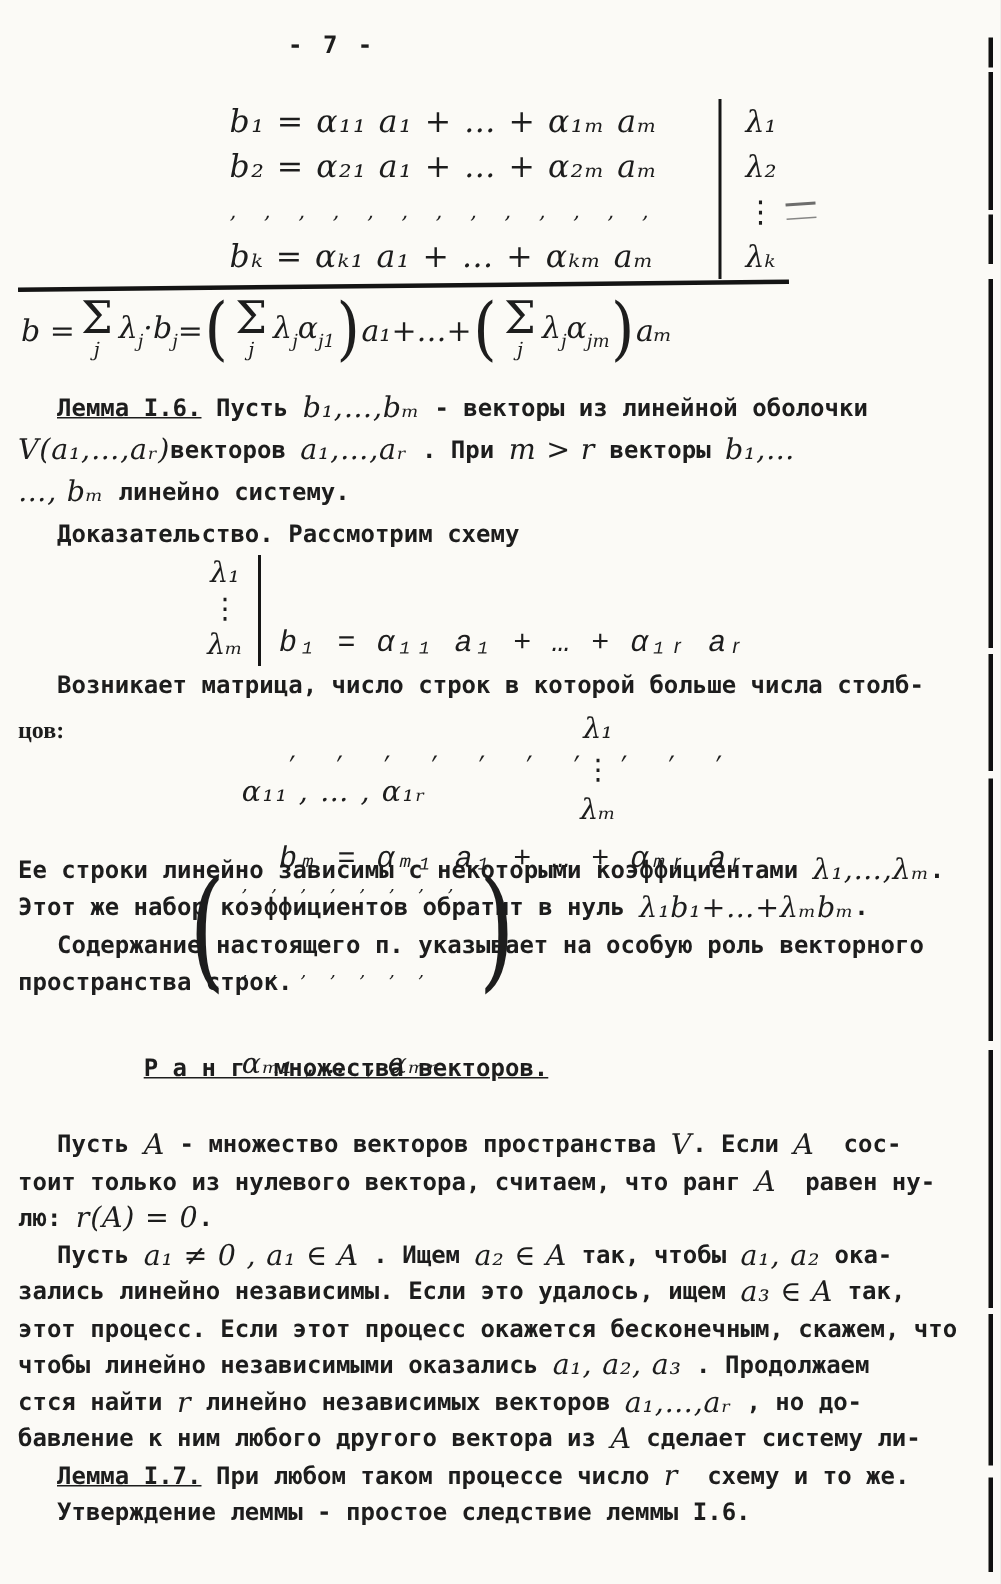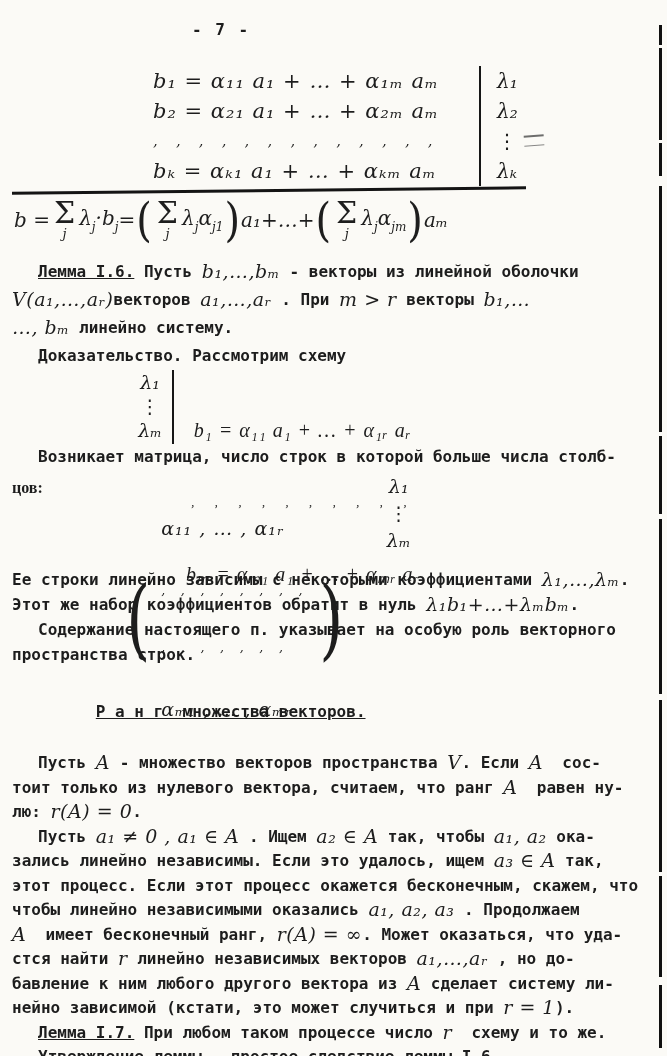--- a/index.html
+++ b/index.html
@@ -38,21 +38,21 @@
   .content{position:absolute;left:12px;top:258px;width:650px;}
   .g1{line-height:28px;} .g2{line-height:25px;} .g3{line-height:25px;}
   .g4{line-height:24.5px;}
   .heading{margin-top:6px;line-height:26px;}
 
   
   .schema{display:flex;margin-left:120px;height:74px;align-items:stretch;}
   .schema-lams{width:36px;text-align:center;font-family:"DejaVu Serif","DejaVu Sans",serif;
                font-style:italic;font-size:19px;line-height:24px;}
   .schema-bar{width:2px;background:#161616;margin:0 12px 0 4px;}
-  .schema-rows{font-family:Liberation Serif, serif;font-style:italic;font-size:20px;
+  .schema-rows{font-family:Liberation Mono, monospace;font-style:italic;font-size:20px;
                letter-spacing:1px;line-height:24px;white-space:pre;text-align:center;}
   .schema-rows .ticks{font-size:13px;letter-spacing:8px;}
 
   
   .matrixline{display:flex;align-items:flex-start;height:96px;margin:2px 0 0 0;}
   .matrixline .mlabel{font-size:16px;font-weight:bold;margin-top:8px;}
   .matrix{display:flex;align-items:center;margin-left:78px;}
   .mparen{font-family:"DejaVu Serif",serif;font-size:88px;font-weight:normal;line-height:0.92;
           transform:scaleX(0.7);}
   .mrows{padding:2px 6px;font-family:"DejaVu Serif","DejaVu Sans",serif;font-style:italic;
@@ -163,24 +163,22 @@
     </div>
 
     <div class="g4">
         <div class="line indent"><span class="t">Пусть </span><span class="h">A</span><span class="t"> - множество векторов пространства </span><span class="h">V</span><span class="t">. Если </span><span class="h">A</span><span class="t">  сос-</span></div>
         <div class="line"><span class="t">тоит только из нулевого вектора, считаем, что ранг </span><span class="h">A</span><span class="t">  равен ну-</span></div>
         <div class="line"><span class="t">лю: </span><span class="h">r(A) = 0</span><span class="t">.</span></div>
         <div class="line indent"><span class="t">Пусть </span><span class="h">a₁ ≠ 0 , a₁ ∈ A</span><span class="t"> . Ищем </span><span class="h">a₂ ∈ A</span><span class="t"> так, чтобы </span><span class="h">a₁, a₂</span><span class="t"> ока-</span></div>
         <div class="line"><span class="t">зались линейно независимы. Если это удалось, ищем </span><span class="h">a₃ ∈ A</span><span class="t"> так,</span></div>
         <div class="line"><span class="t">этот процесс. Если этот процесс окажется бесконечным, скажем, что</span></div>
         <div class="line"><span class="t">чтобы линейно независимыми оказались </span><span class="h">a₁, a₂, a₃</span><span class="t"> . Продолжаем</span></div>
-        <div class="line"><span class="h">A</span><span class="t">  имеет бесконечный ранг, </span><span class="h">r(A) = ∞</span><span class="t">. Может оказаться, что уда-</span></div>
         <div class="line"><span class="t">стся найти </span><span class="h">r</span><span class="t"> линейно независимых векторов </span><span class="h">a₁,…,aᵣ</span><span class="t"> , но до-</span></div>
         <div class="line"><span class="t">бавление к ним любого другого вектора из </span><span class="h">A</span><span class="t"> сделает систему ли-</span></div>
-        <div class="line"><span class="t">нейно зависимой (кстати, это может случиться и при </span><span class="h">r = 1</span><span class="t">).</span></div>
         <div class="line indent"><span class="tu">Лемма I.7.</span><span class="t"> При любом таком процессе число </span><span class="h">r</span><span class="t">  схему и то же.</span></div>
         <div class="line indent"><span class="t">Утверждение леммы - простое следствие леммы I.6.</span></div>
       </div>
 
   </div>
 
   <div class="smudge"></div>
 
   <div class="edge" style="top:25px;height:20px;"></div>
   <div class="edge" style="top:48px;height:92px;"></div>

